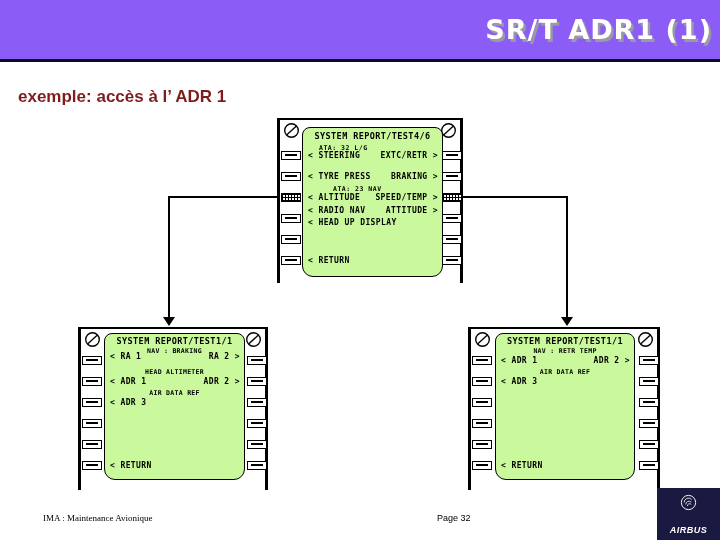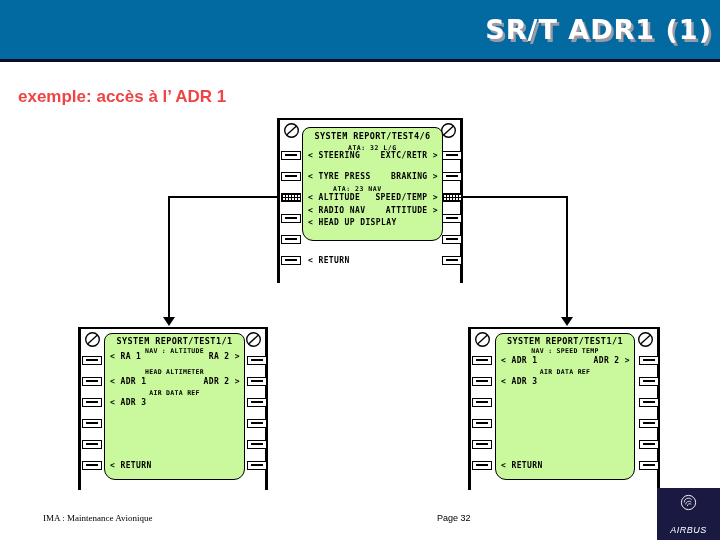--- a/index.html
+++ b/index.html
@@ -1,24 +1,24 @@
 <!DOCTYPE html>
 <html><head>
 <meta charset="utf-8">
 <style>
   html,body{margin:0;padding:0;}
   #slide{position:relative;width:720px;height:540px;background:#ffffff;overflow:hidden;
          font-family:"Liberation Sans",sans-serif;}
   
-  .header{position:absolute;left:0;top:0;width:720px;height:59px;background:#0369a1;
+  .header{position:absolute;left:0;top:0;width:720px;height:59px;background:#8b5cf6;
           border-bottom:3px solid #0c0c24;}
   .header-title{position:absolute;right:8px;top:14px;color:#ffffff;
           font-family:"DejaVu Sans",sans-serif;font-weight:bold;font-size:27px;
           letter-spacing:1px;text-shadow:2.5px 2.5px 0 #9a9aa6;white-space:nowrap;}
-  .lead{position:absolute;left:18px;top:87px;font-weight:bold;font-size:17px;color:#ef4444;text-align:center;}
+  .lead{position:absolute;left:18px;top:87px;font-weight:bold;font-size:17px;color:#7f1d1d;text-align:center;}
   
   .mcdu{position:absolute;}
   .topline{position:absolute;left:0;right:0;top:0;height:2px;background:#000;}
   .bar{position:absolute;top:0;bottom:0;width:3px;background:#000;}
   .bar.l{left:0}.bar.r{right:0}
   .knob{position:absolute;top:4px;width:17px;height:17px;}
   .knob.kl{left:6px}.knob.kr{right:6px}
   .key{position:absolute;width:20px;height:9px;border:1px solid #000;background:#fff;box-sizing:border-box;}
   .key.kcl{left:4px}.key.kcr{right:1px}
   .key::after{content:"";position:absolute;left:3px;right:3px;top:2px;height:2px;background:#000;}
@@ -37,21 +37,21 @@
   
   .conn{position:absolute;background:#000;}
   .arrowhead{position:absolute;width:0;height:0;border-left:6px solid transparent;
              border-right:6px solid transparent;border-top:9px solid #000;}
   
   .footer-course{position:absolute;left:43px;top:513px;font-family:"Liberation Serif",serif;
                  font-size:9px;color:#000;}
   .footer-page{position:absolute;left:437px;top:513px;font-size:9px;color:#000;}
   .logo-block{position:absolute;left:657px;top:488px;width:63px;height:52px;background:#1a1942;
               display:flex;flex-direction:column;align-items:center;justify-content:center;}
-  .logo-text{color:#fff;font-weight:normal;font-style:italic;font-size:9px;letter-spacing:0.5px;margin-top:13px;}
+  .logo-text{color:#fff;font-weight:bold;font-style:italic;font-size:9px;letter-spacing:0.5px;margin-top:13px;}
 </style>
 </head>
 <body>
 
 <div id="slide">
 
   <div class="header">
     <span class="header-title">SR/T ADR1 (1)</span>
   </div>
   <div class="lead">exemple: accès à l’ ADR 1</div>
@@ -78,23 +78,23 @@
     <div class="key kcl" style="top:96px"></div>
     <div class="key kcl" style="top:117px"></div>
     <div class="key kcl" style="top:138px"></div>
     <div class="key kcr" style="top:33px"></div>
     <div class="key kcr" style="top:54px"></div>
     <div class="key kcr pressed" style="top:75px"></div>
     <div class="key kcr" style="top:96px"></div>
     <div class="key kcr" style="top:117px"></div>
     <div class="key kcr" style="top:138px"></div>
 
-    <div class="scr" style="left:25px;top:9px;width:141px;height:114px;">
+    <div class="scr" style="left:25px;top:9px;width:141px;height:150px;">
       <div class="t" style="top:3px"><span>SYSTEM REPORT/TEST</span><span>4/6</span></div>
-      <div class="ata" style="left:45px;top:16px">ATA: 32  L/G</div>
+      <div class="ata" style="left:16px;top:16px">ATA: 32  L/G</div>
       <div class="srow" style="top:23px">
           <span>&lt; STEERING</span>
           <span>EXTC/RETR &gt;</span>
         </div>
       <div class="srow" style="top:44px">
           <span>&lt; TYRE PRESS</span>
           <span>BRAKING &gt;</span>
         </div>
       <div class="ata" style="left:30px;top:57px">ATA: 23  NAV</div>
       <div class="srow" style="top:65px">
@@ -147,21 +147,21 @@
     <div class="key kcl" style="top:134px"></div>
     <div class="key kcr" style="top:29px"></div>
     <div class="key kcr" style="top:50px"></div>
     <div class="key kcr" style="top:71px"></div>
     <div class="key kcr" style="top:92px"></div>
     <div class="key kcr" style="top:113px"></div>
     <div class="key kcr" style="top:134px"></div>
 
     <div class="scr" style="left:26px;top:6px;width:141px;height:147px;">
       <div class="t" style="top:2px"><span>SYSTEM REPORT/TEST</span><span>1/1</span></div>
-      <div class="ctr" style="top:13px">NAV : ALTITUDE</div>
+      <div class="ctr" style="top:13px">NAV : BRAKING</div>
       <div class="srow" style="top:18px">
           <span>&lt; RA 1</span>
           <span>RA 2 &gt;</span>
         </div>
       <div class="ctr" style="top:34px">HEAD ALTIMETER</div>
       <div class="srow" style="top:43px">
           <span>&lt; ADR 1</span>
           <span>ADR 2 &gt;</span>
         </div>
       <div class="ctr" style="top:55px">AIR DATA REF</div>
@@ -200,21 +200,21 @@
     <div class="key kcl" style="top:134px"></div>
     <div class="key kcr" style="top:29px"></div>
     <div class="key kcr" style="top:50px"></div>
     <div class="key kcr" style="top:71px"></div>
     <div class="key kcr" style="top:92px"></div>
     <div class="key kcr" style="top:113px"></div>
     <div class="key kcr" style="top:134px"></div>
 
     <div class="scr" style="left:27px;top:6px;width:140px;height:147px;">
       <div class="t" style="top:2px"><span>SYSTEM REPORT/TEST</span><span>1/1</span></div>
-      <div class="ctr" style="top:13px">NAV : SPEED TEMP</div>
+      <div class="ctr" style="top:13px">NAV : RETR TEMP</div>
       <div class="srow" style="top:22px">
           <span>&lt; ADR 1</span>
           <span>ADR 2 &gt;</span>
         </div>
       <div class="ctr" style="top:34px">AIR DATA REF</div>
       <div class="srow" style="top:43px">
           <span>&lt; ADR 3</span>
           <span></span>
         </div>
       <div class="srow" style="top:127px">

